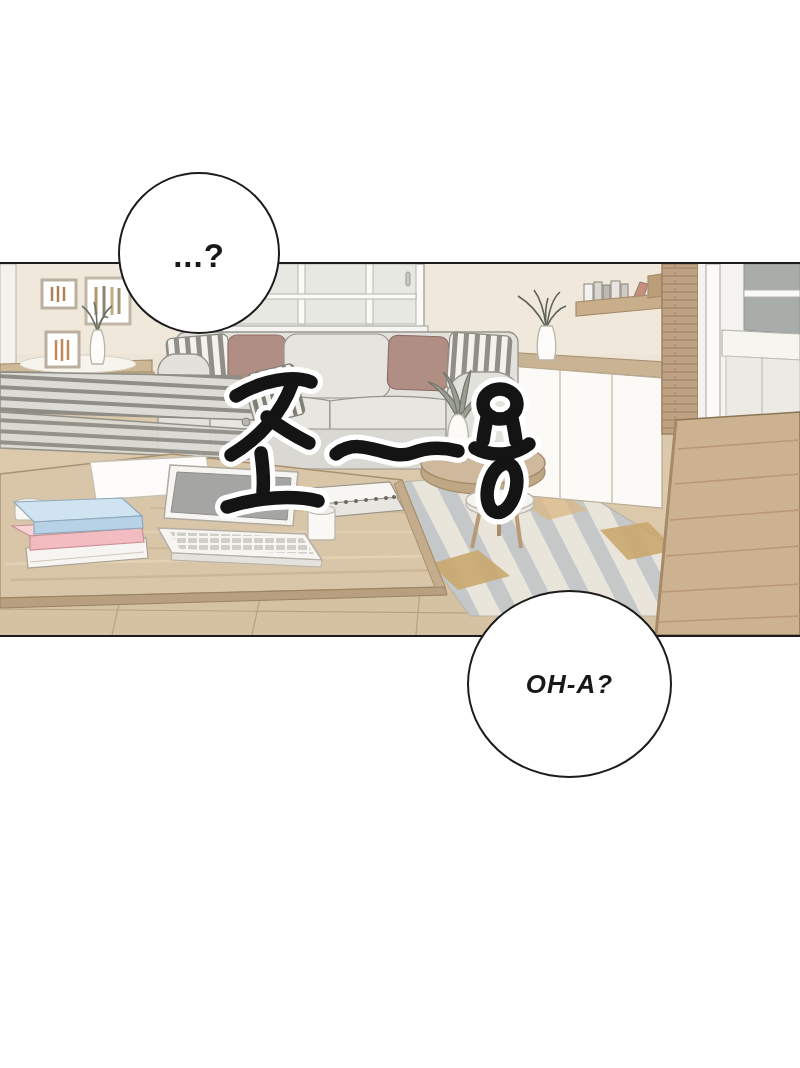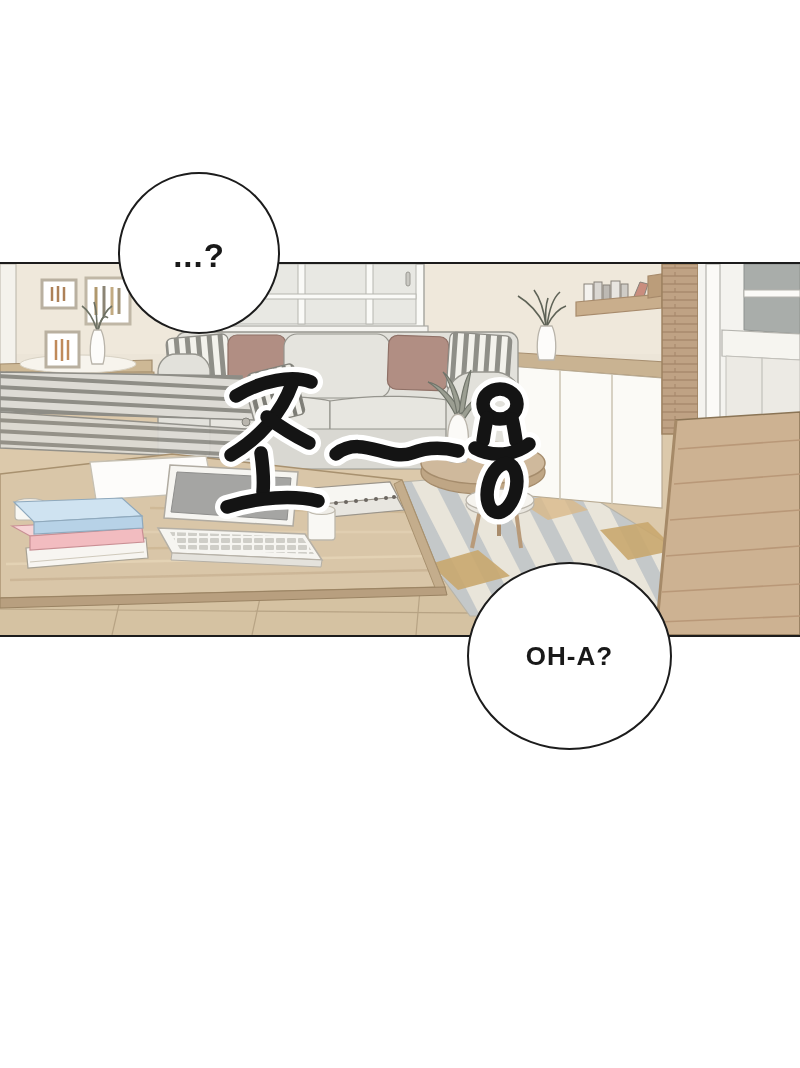--- a/index.html
+++ b/index.html
@@ -5,21 +5,21 @@
   html,body{margin:0;padding:0;background:#ffffff;}
   .page{position:relative;width:800px;height:1068px;background:#ffffff;overflow:hidden;
         font-family:"Liberation Sans", sans-serif;}
   .panel{position:absolute;left:0;top:262px;width:800px;height:375px;
          border-top:2px solid #1c1c1c;border-bottom:2px solid #1c1c1c;
          box-sizing:border-box;background:#ece5d8;z-index:1;}
   .panel svg{display:block;width:800px;height:371px;}
   .bubble{position:absolute;background:#ffffff;border:2.5px solid #1c1c1c;border-radius:50%;
           display:flex;align-items:center;justify-content:center;z-index:5;}
   .bubble-top{left:118px;top:172px;width:158px;height:158px;}
-  .bubble-bottom{left:467px;top:562px;width:201px;height:184px;}
+  .bubble-bottom{left:467px;top:590px;width:201px;height:184px;font-style:italic;}
   .bubble-text{color:#191919;text-align:center;}
   .bubble-top .bubble-text{font-size:33px;font-weight:700;letter-spacing:1px;padding-top:6px;}
   .bubble-bottom .bubble-text{font-size:26px;font-weight:600;letter-spacing:1px;}
 </style>
 </head>
 <body>
 
 <div class="page">
 
   <div class="panel">

